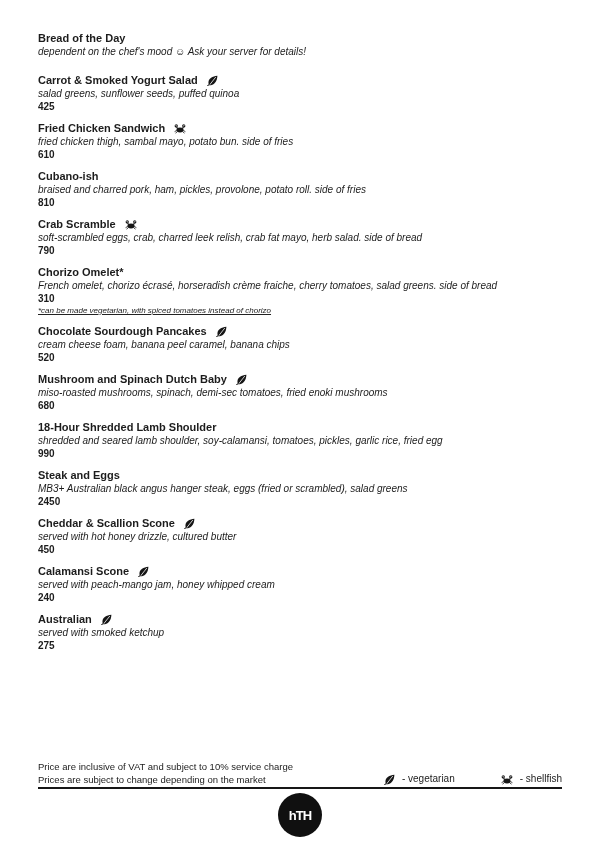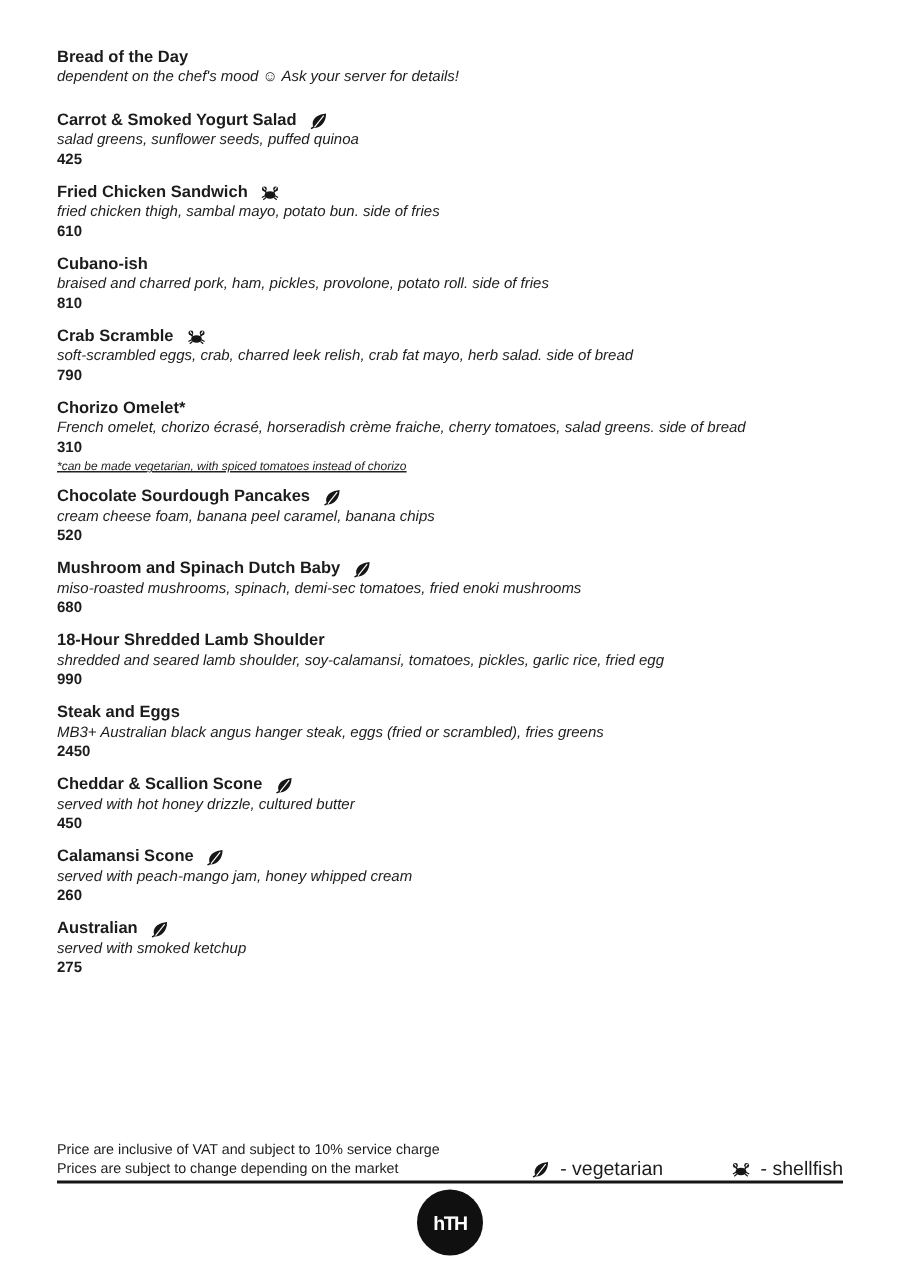--- a/index.html
+++ b/index.html
@@ -15,21 +15,21 @@
   .badge-slot { display:flex; align-items:center; }
   .badge-slot svg { display:block; }
   .item-desc { font-size:10px; font-style:italic; line-height:13px; white-space:nowrap; }
   .item-price { font-size:10px; font-weight:700; line-height:13px; }
   .item-note { font-size:8px; font-style:italic; line-height:11px; color:#222;text-decoration:underline; }
 
   .footer { position:absolute; left:38px; right:38px; top:760px; }
   .footer-row { display:flex; justify-content:space-between; align-items:flex-end; }
   .footer-text { font-size:9.5px; line-height:13px; }
   .legend { display:flex; gap:46px; align-items:center; padding-bottom:1px; }
-  .legend-entry { display:flex; align-items:center; gap:7px; font-size:13px; line-height:12px;text-align:center; }
+  .legend-entry { display:flex; align-items:center; gap:7px; font-size:10px; line-height:12px;text-align:center; }
   .rule { height:0; border-top:2px solid #161616; margin-top:1px; }
 
   .logo {
     position:absolute; top:793px; left:278px; width:44px; height:44px;
     border-radius:50%; background:#101010;
     display:flex; align-items:center; justify-content:center;
   }
   .logo-text {
     color:#ffffff; font-weight:700; font-size:13px; letter-spacing:-1px;
     font-family:"Liberation Sans", sans-serif;
@@ -157,21 +157,21 @@
     </div>
     <div class="item-desc">shredded and seared lamb shoulder, soy-calamansi, tomatoes, pickles, garlic rice, fried egg</div>
     <div class="item-price">990</div>
 
   </div>
       <div class="menu-item">
     <div class="item-name-row">
       <span class="item-name">Steak and Eggs</span>
 
     </div>
-    <div class="item-desc">MB3+ Australian black angus hanger steak, eggs (fried or scrambled), fries greens</div>
+    <div class="item-desc">MB3+ Australian black angus hanger steak, eggs (fried or scrambled), salad greens</div>
     <div class="item-price">2450</div>
 
   </div>
       <div class="menu-item">
     <div class="item-name-row">
       <span class="item-name">Cheddar &amp; Scallion Scone</span>
       <span class="badge-slot">
             <svg width="11" height="11" viewBox="0 0 14 14" xmlns="http://www.w3.org/2000/svg">
     <path d="M13.2 0.8 C 7 1.4 1.8 4.4 1.8 9.4 C 1.8 11.5 2.9 13.1 2.9 13.1 C 8.6 13.1 13.2 8.2 13.2 0.8 Z" fill="#161616"></path>
     <path d="M3.3 12.6 L 11.2 2.6" stroke="#ffffff" stroke-width="1"></path>
@@ -188,21 +188,21 @@
       <span class="item-name">Calamansi Scone</span>
       <span class="badge-slot">
             <svg width="11" height="11" viewBox="0 0 14 14" xmlns="http://www.w3.org/2000/svg">
     <path d="M13.2 0.8 C 7 1.4 1.8 4.4 1.8 9.4 C 1.8 11.5 2.9 13.1 2.9 13.1 C 8.6 13.1 13.2 8.2 13.2 0.8 Z" fill="#161616"></path>
     <path d="M3.3 12.6 L 11.2 2.6" stroke="#ffffff" stroke-width="1"></path>
     <path d="M0.4 13.8 C 1.4 13.2 2.3 12.6 3 12" stroke="#161616" stroke-width="1.3" fill="none"></path>
   </svg>
           </span>
     </div>
     <div class="item-desc">served with peach-mango jam, honey whipped cream</div>
-    <div class="item-price">260</div>
+    <div class="item-price">240</div>
 
   </div>
       <div class="menu-item">
     <div class="item-name-row">
       <span class="item-name">Australian</span>
       <span class="badge-slot">
             <svg width="11" height="11" viewBox="0 0 14 14" xmlns="http://www.w3.org/2000/svg">
     <path d="M13.2 0.8 C 7 1.4 1.8 4.4 1.8 9.4 C 1.8 11.5 2.9 13.1 2.9 13.1 C 8.6 13.1 13.2 8.2 13.2 0.8 Z" fill="#161616"></path>
     <path d="M3.3 12.6 L 11.2 2.6" stroke="#ffffff" stroke-width="1"></path>
     <path d="M0.4 13.8 C 1.4 13.2 2.3 12.6 3 12" stroke="#161616" stroke-width="1.3" fill="none"></path>

